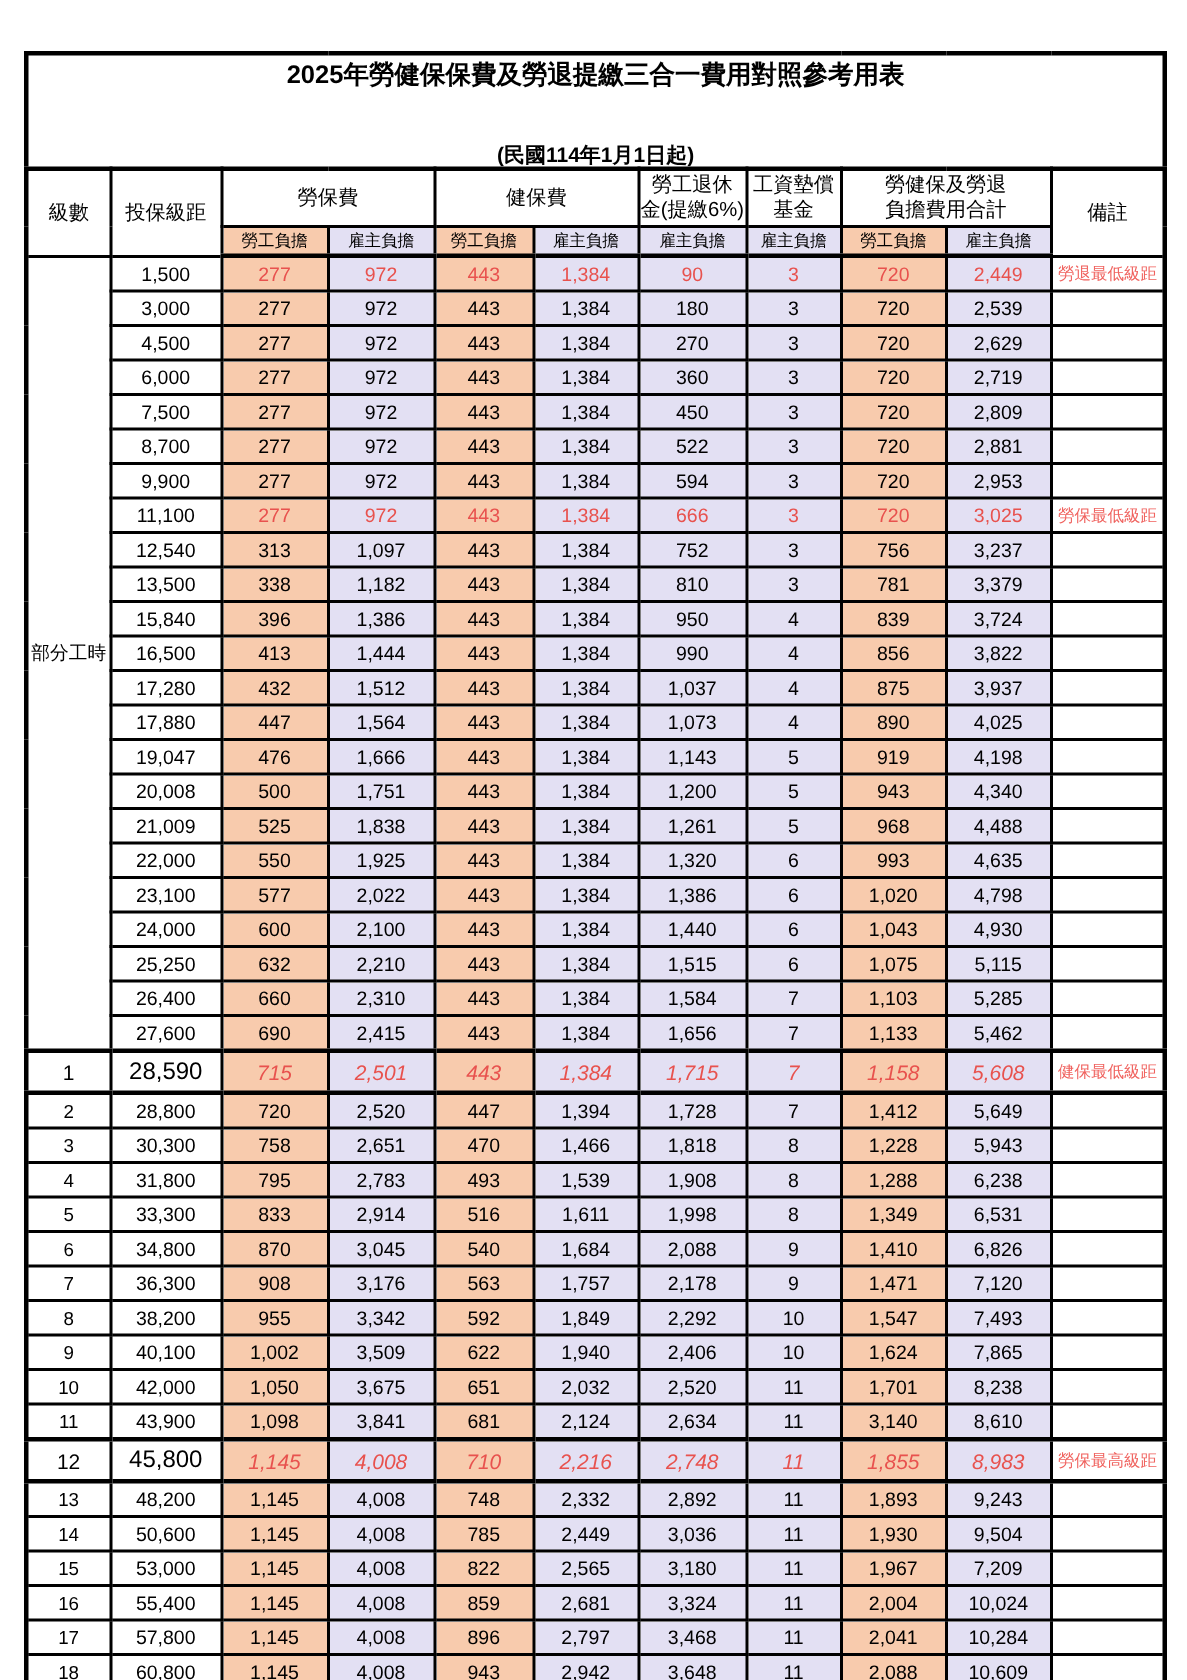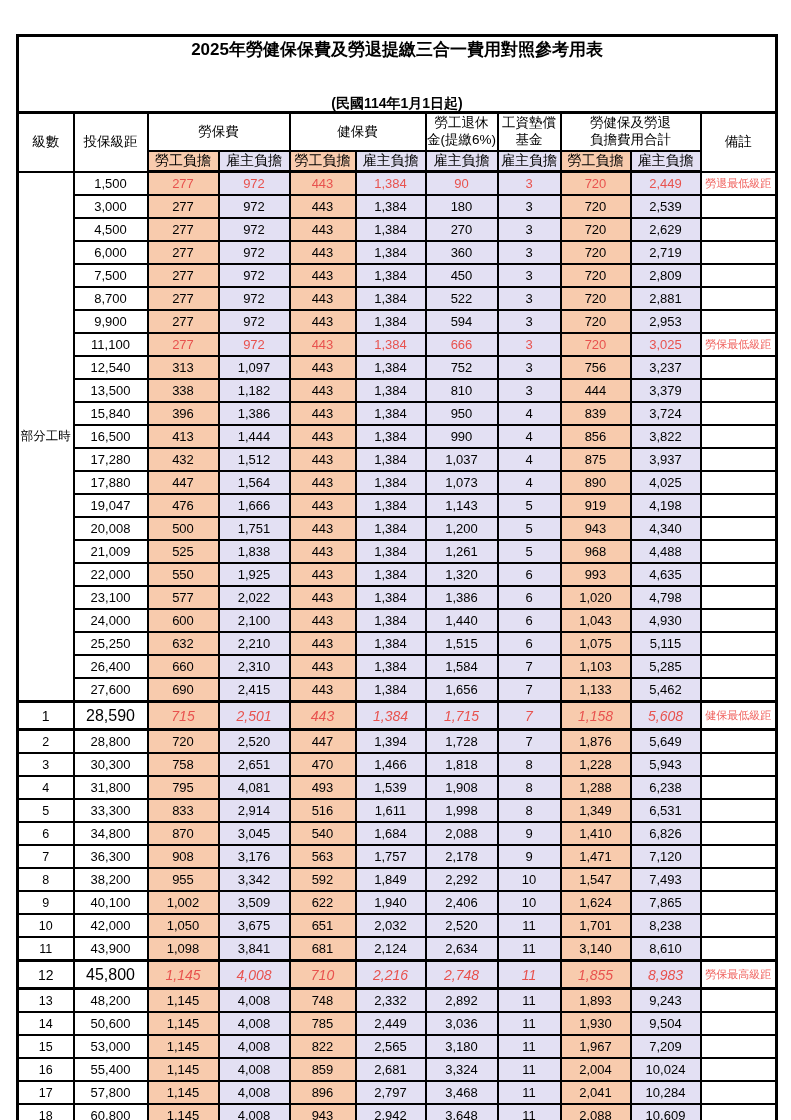--- a/index.html
+++ b/index.html
@@ -21,21 +21,21 @@
     vertical-align:middle;
     padding:0;
     overflow:hidden;
     white-space:nowrap;
     font-weight:normal;
   }
   .title-cell{height:52px;border-bottom:3px solid #000;background:#fff;}
   .title-line{font-size:17px;font-weight:bold;line-height:1.5;}
   .subtitle-line{font-size:14px;font-weight:bold;line-height:1.2;margin-top:32px;}
   .group-row th{height:36px;font-size:13.5px;line-height:1.25;}
-  .sub-row th{height:17px;font-size:14px;border-bottom:3px solid #000;}
+  .sub-row th{height:17px;font-size:11px;border-bottom:3px solid #000;}
   .emp{background:#F8CBAD;}
   .er{background:#E3E0F3;}
   tbody td{height:21px;font-size:13px;}
   td.level-cell{font-size:12.5px;}
   td.remark-cell{font-size:11px;color:#F0625E;}
   tr.red td.value-cell{color:#E8524E;}
   tr.special td{border-top:3px solid #000;border-bottom:3px solid #000;height:25px;}
   tr.special td.value-cell{font-size:14px;font-style:italic;}
   tr.special td.bracket-cell{font-size:16px;margin-left:44px;}
   tr.special td.level-cell{font-size:14px;}
@@ -206,21 +206,21 @@
           <td class="remark-cell"></td>
         </tr>
         <tr>
           <td class="bracket-cell">13,500</td>
           <td class="value-cell emp">338</td>
           <td class="value-cell er">1,182</td>
           <td class="value-cell emp">443</td>
           <td class="value-cell er">1,384</td>
           <td class="value-cell er">810</td>
           <td class="value-cell er">3</td>
-          <td class="value-cell emp">444</td>
+          <td class="value-cell emp">781</td>
           <td class="value-cell er">3,379</td>
           <td class="remark-cell"></td>
         </tr>
         <tr>
           <td class="bracket-cell">15,840</td>
           <td class="value-cell emp">396</td>
           <td class="value-cell er">1,386</td>
           <td class="value-cell emp">443</td>
           <td class="value-cell er">1,384</td>
           <td class="value-cell er">950</td>
@@ -388,42 +388,42 @@
         </tr>
         <tr>
           <td class="level-cell">2</td>
           <td class="bracket-cell">28,800</td>
           <td class="value-cell emp">720</td>
           <td class="value-cell er">2,520</td>
           <td class="value-cell emp">447</td>
           <td class="value-cell er">1,394</td>
           <td class="value-cell er">1,728</td>
           <td class="value-cell er">7</td>
-          <td class="value-cell emp">1,876</td>
+          <td class="value-cell emp">1,412</td>
           <td class="value-cell er">5,649</td>
           <td class="remark-cell"></td>
         </tr>
         <tr>
           <td class="level-cell">3</td>
           <td class="bracket-cell">30,300</td>
           <td class="value-cell emp">758</td>
           <td class="value-cell er">2,651</td>
           <td class="value-cell emp">470</td>
           <td class="value-cell er">1,466</td>
           <td class="value-cell er">1,818</td>
           <td class="value-cell er">8</td>
           <td class="value-cell emp">1,228</td>
           <td class="value-cell er">5,943</td>
           <td class="remark-cell"></td>
         </tr>
         <tr>
           <td class="level-cell">4</td>
           <td class="bracket-cell">31,800</td>
           <td class="value-cell emp">795</td>
-          <td class="value-cell er">4,081</td>
+          <td class="value-cell er">2,783</td>
           <td class="value-cell emp">493</td>
           <td class="value-cell er">1,539</td>
           <td class="value-cell er">1,908</td>
           <td class="value-cell er">8</td>
           <td class="value-cell emp">1,288</td>
           <td class="value-cell er">6,238</td>
           <td class="remark-cell"></td>
         </tr>
         <tr>
           <td class="level-cell">5</td>

